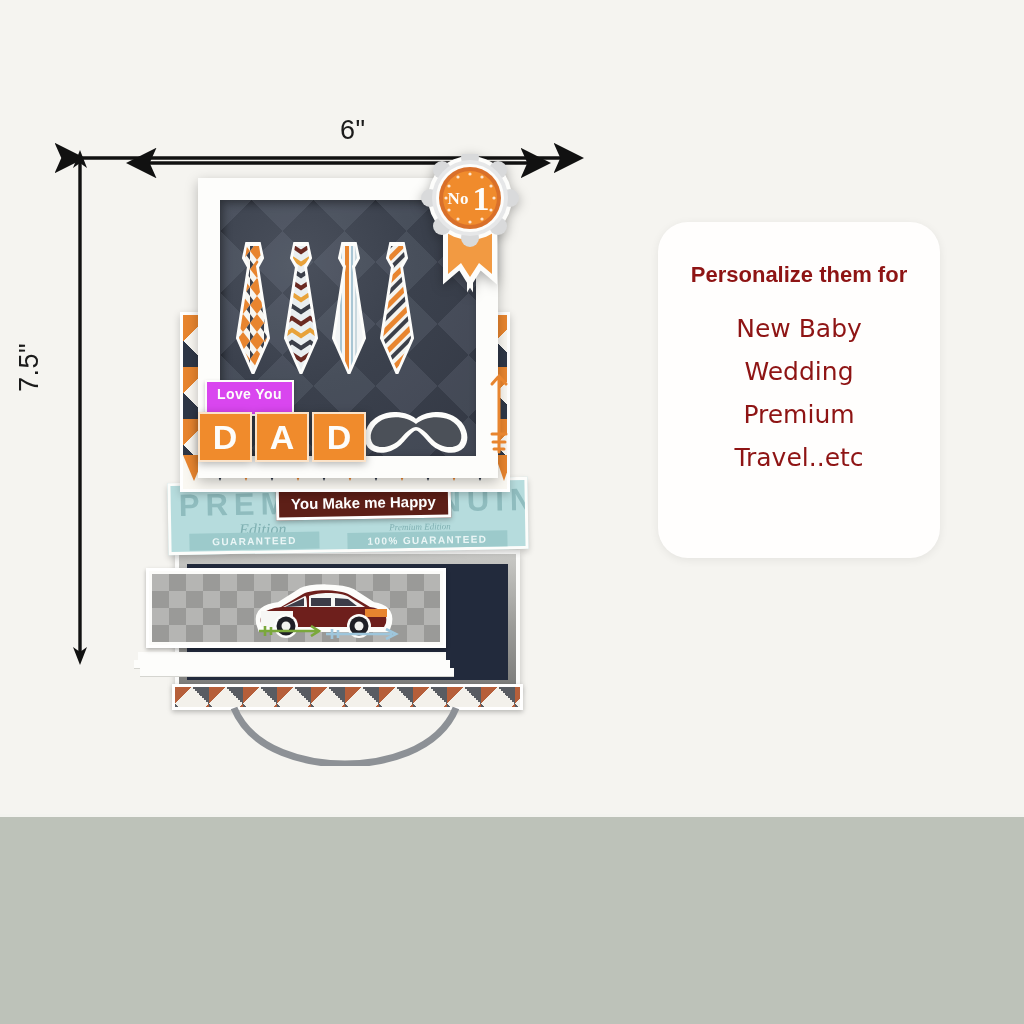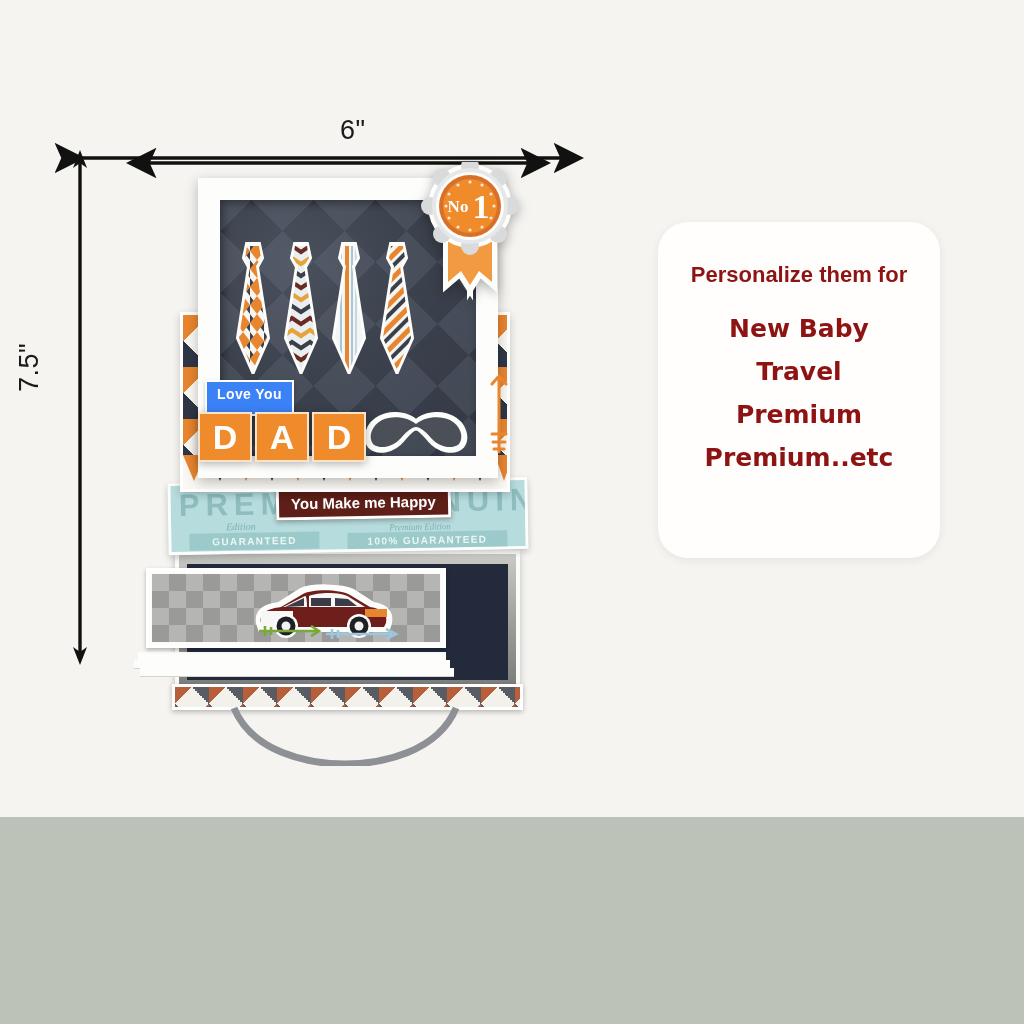--- a/index.html
+++ b/index.html
@@ -93,21 +93,21 @@
     overflow:hidden;transform:rotate(-1deg);
     box-shadow:0 3px 6px rgba(0,0,0,.2);
   }
   .strip-ghost{
     position:absolute;left:8px;top:2px;width:100%;
     font-size:31px;font-weight:bold;letter-spacing:6px;
     color:#8fbcbe;font-family:"Liberation Sans", sans-serif;
     white-space:nowrap;
   }
   .strip-edition{
-    position:absolute;left:55px;top:36px;font-size:10px;color:#7fb0b2;
+    position:absolute;left:68px;top:36px;font-size:16px;color:#7fb0b2;
     font-style:italic;font-family:"Liberation Serif", serif;
   }
   .strip-edition2{
     position:absolute;left:218px;top:40px;font-size:9px;color:#7fb0b2;
     font-style:italic;font-family:"Liberation Serif", serif;
   }
   .ribbon1{
     position:absolute;left:18px;top:48px;width:130px;height:17px;
     background:#9ccacb;color:#eaf6f6;font-size:10px;font-weight:bold;
     letter-spacing:1.4px;text-align:center;line-height:17px;
@@ -167,56 +167,56 @@
     background-size:62px 62px;
   }
   .ties{position:absolute;left:16px;top:42px;width:230px;height:135px;}
   .tie{position:absolute;top:0;width:34px;height:132px;}
   .moustache{position:absolute;left:144px;top:212px;width:105px;height:42px;}
   .arrow-up-deco{position:absolute;left:268px;top:172px;width:22px;height:84px;}
 
   
   .loveyou{
     position:absolute;left:85px;top:230px;
-    background:#3b82f6;color:#fdfdfb;
+    background:#d946ef;color:#fdfdfb;
     font-size:14px;font-weight:bold;
     padding:4px 10px 12px 10px;border:2px solid #fdfdfb;
     letter-spacing:.4px;
     box-shadow:0 2px 4px rgba(0,0,0,.22);
   }
   .dad{
     position:absolute;left:78px;top:262px;display:flex;gap:3px;
     filter:drop-shadow(0 2px 4px rgba(0,0,0,.3));
   }
   .dad .blk{
     width:50px;height:46px;background:#f08b2c;border:2px solid #fbe3c9;
     color:#fdfdfb;font-size:34px;font-weight:bold;
     display:flex;align-items:center;justify-content:center;
     font-family:"Liberation Sans", sans-serif;
   }
 
   
-  .rosette{position:absolute;left:300px;top:12px;width:100px;height:150px;
+  .rosette{position:absolute;left:300px;top:4px;width:100px;height:150px;
     filter:drop-shadow(0 3px 6px rgba(0,0,0,.3));}
 
   
   .pcard{
     position:absolute;left:658px;top:222px;width:282px;height:336px;
     background:#fffefd;border-radius:30px;
     box-shadow:0 2px 10px rgba(0,0,0,.07);
     display:flex;flex-direction:column;align-items:center;
     padding-top:40px;box-sizing:border-box;
   }
   .pcard h2{
     margin:0 0 26px 0;font-size:22px;font-weight:bold;color:#8e1414;
     font-family:"Liberation Sans", sans-serif;
   }
   .pcard .pitem{
     margin:0 0 14px 0;font-size:25px;color:#8e1414;
-    font-family:"DejaVu Sans", sans-serif;font-weight:700;
+    font-family:"DejaVu Sans", sans-serif;font-weight:400;
   }
 
   
   .botbar{
     position:absolute;left:0;top:814px;width:1024px;height:210px;
     background:#bdc2b9;
     border-top:3px solid #f3f3ef;
   }
 </style>
 </head>
@@ -497,23 +497,23 @@
           <text x="38" y="50" font-family="Liberation Serif, serif" font-size="17" font-weight="bold" fill="#fdfdfb" text-anchor="middle">No</text>
           <text x="61" y="56" font-family="Liberation Serif, serif" font-size="34" font-weight="bold" fill="#fdfdfb" text-anchor="middle">1</text>
         </g>
       </svg>
     </div>
   </div>
 
   <div class="pcard">
     <h2>Personalize them for</h2>
     <p class="pitem">New Baby</p>
-    <p class="pitem">Travel</p>
+    <p class="pitem">Wedding</p>
     <p class="pitem">Premium</p>
-    <p class="pitem">Premium..etc</p>
+    <p class="pitem">Travel..etc</p>
   </div>
 
   <div class="botbar">
     
     
   </div>
 
 </div>
 
 </body></html>

